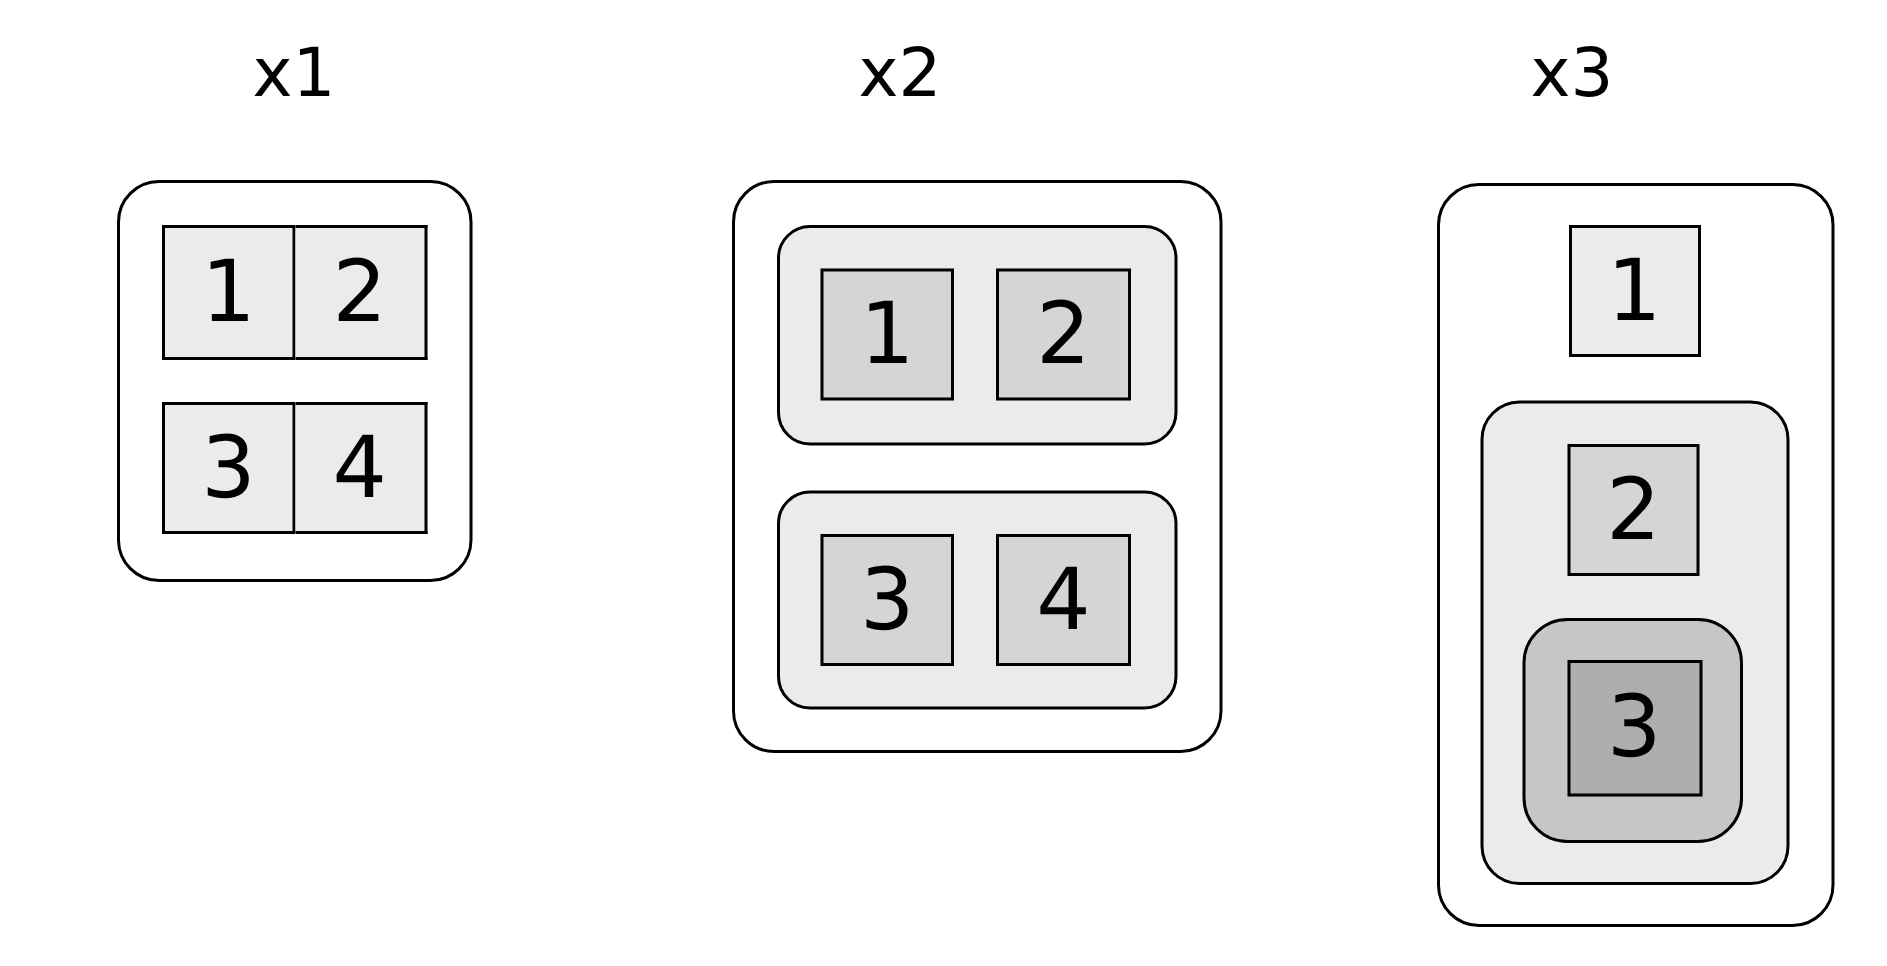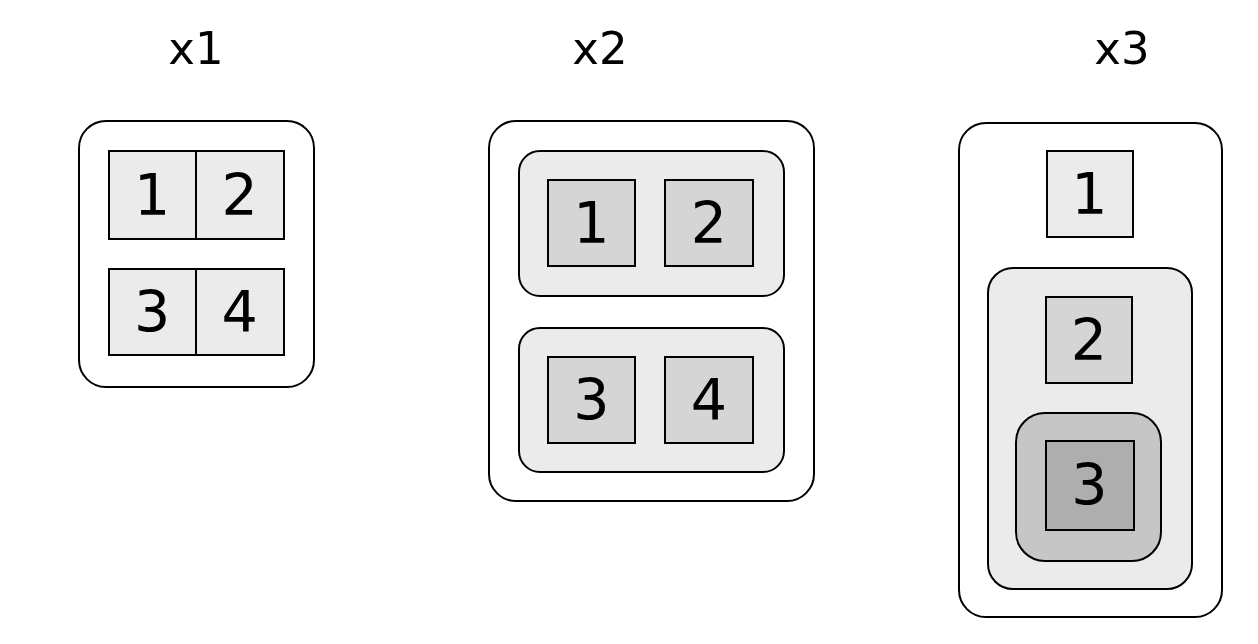--- a/index.html
+++ b/index.html
@@ -72,21 +72,21 @@
   .x2-label{left:600px;top:26px;}
   .x2-group{background:var(--L1);border-radius:22px;width:267px;left:27.5px;}
   .x2-group-1{top:27.5px;height:147px;}
   .x2-group-2{top:204.5px;height:146px;}
   .x2-cell{background:var(--L2);top:27.5px;height:88px;}
   .x2-cell-first{left:27.5px;width:89px;}
   .x2-cell-second{left:144.5px;width:90px;}
 
   
   .x3-box{left:958px;top:122px;width:265px;height:496px;}
-  .x3-label{left:1122px;top:26px;}
+  .x3-label{left:1048px;top:26px;}
   .x3-cell1{left:85.5px;top:25.5px;width:88px;height:88px;background:var(--L1);}
   .x3-container{left:26.5px;top:142.5px;width:206px;height:323px;background:var(--L1);border-radius:26px;}
   .x3-cell2{left:56.5px;top:27.5px;width:88px;height:88px;background:var(--L2);}
   .x3-nested{left:26.5px;top:143.5px;width:147px;height:150px;background:var(--L3);border-radius:30px;}
   .x3-cell3{left:27.5px;top:25.5px;width:90px;height:91px;background:var(--L4);}
 </style>
 </head>
 <body>
 
 <div class="canvas">

